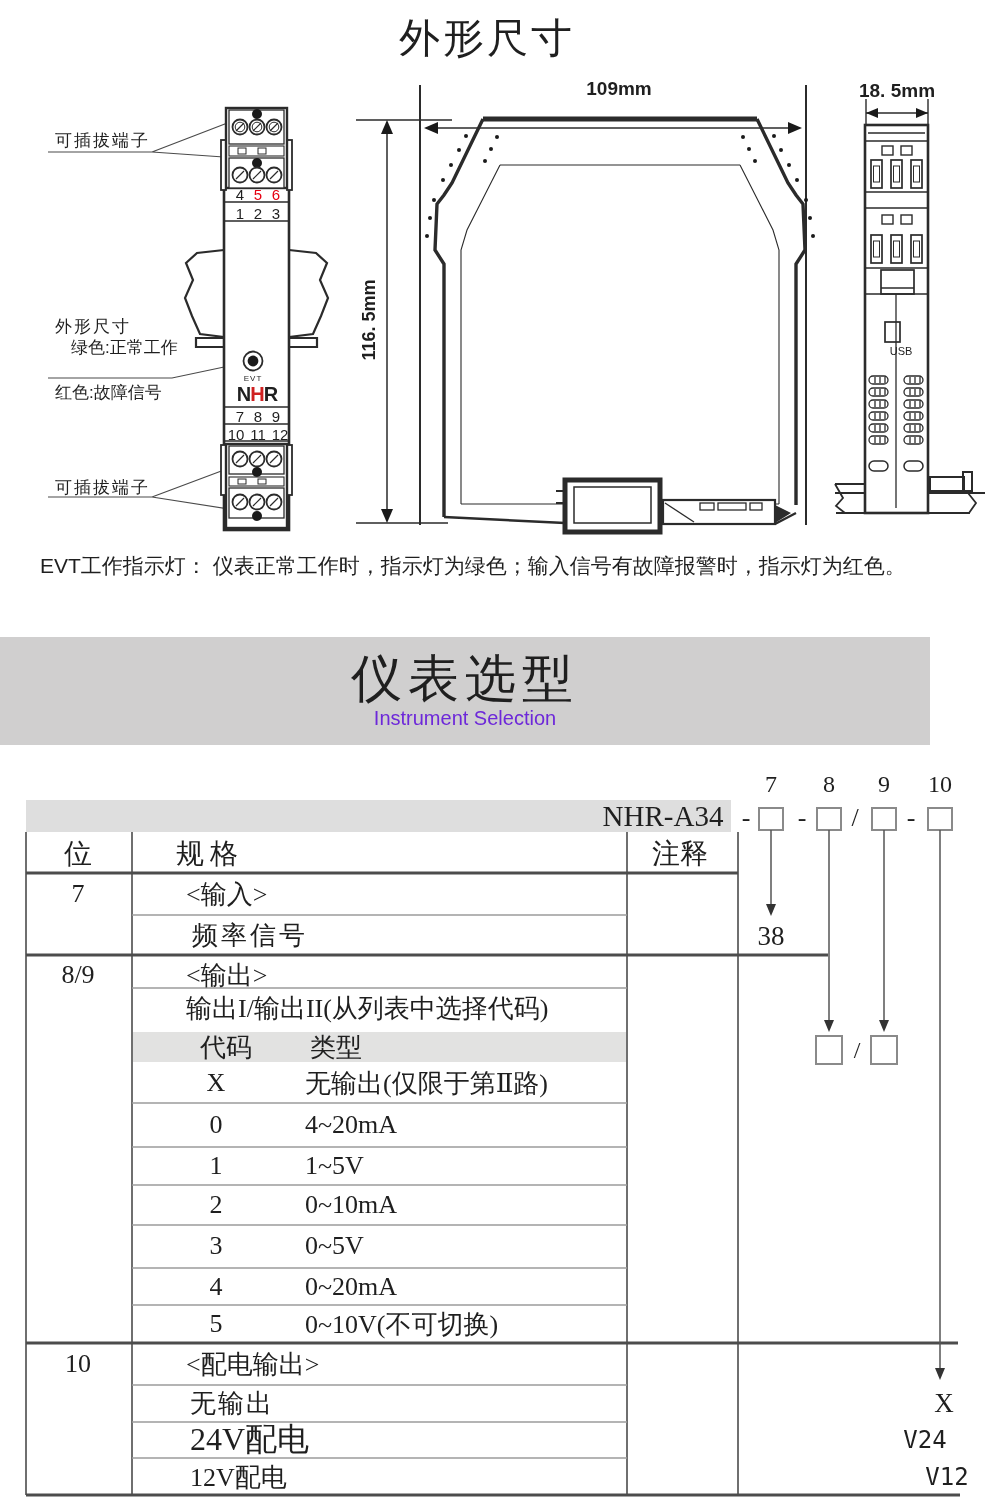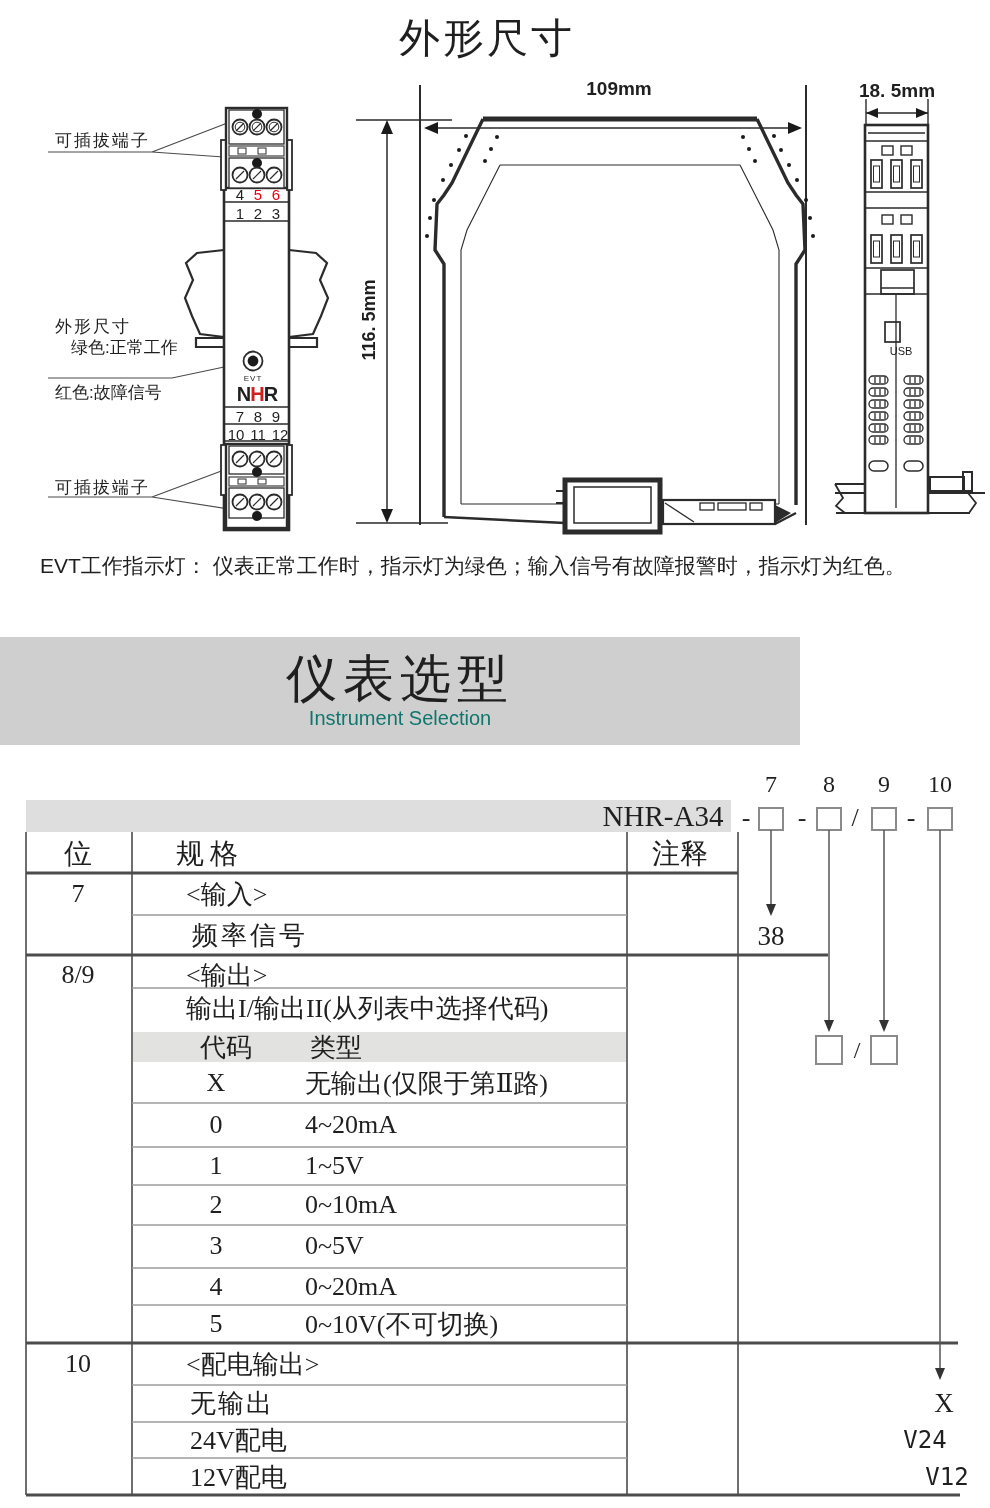--- a/index.html
+++ b/index.html
@@ -5,24 +5,24 @@
   html,body{margin:0;padding:0;background:#fff;}
   .page{position:relative;width:990px;height:1508px;background:#ffffff;overflow:hidden;color:#1f1f1f;}
   .art{position:absolute;left:0;top:0;}
   .c{position:absolute;transform:translate(-50%,-50%);white-space:nowrap;}
   .l{position:absolute;transform:translateY(-50%);white-space:nowrap;}
   .sans{font-family:"Liberation Sans","DejaVu Sans",sans-serif;}
   .serif{font-family:"Liberation Serif","DejaVu Serif",serif;}
   .mono{font-family:"DejaVu Sans Mono","Liberation Mono",monospace;}
   .b{font-weight:normal;}
   .rot{transform:translate(-50%,-50%) rotate(-90deg);}
-  .band{position:absolute;left:0;top:637px;width:800px;height:108px;background:#d0cfcf;
+  .band{position:absolute;left:0;top:637px;width:930px;height:108px;background:#d0cfcf;
         display:flex;flex-direction:column;align-items:center;justify-content:center;}
   .band h1{margin:0;font-size:51px;letter-spacing:6px;line-height:1.05;}
-  .band div{font-size:20px;color:#0f766e;margin-top:2px;}
+  .band div{font-size:20px;color:#6d28d9;margin-top:2px;}
   .red{color:#e60012;}
 </style>
 </head>
 <body>
 
 <div class="page">
 
 <svg class="art" width="990" height="1508" viewBox="0 0 990 1508">
 
   <g fill="none" stroke="#2b2b2b">
@@ -309,16 +309,16 @@
 <span class="l serif" style="left:305px;top:1205px;font-size:26px;">0~10mA</span>
 <span class="c serif" style="left:216px;top:1246px;font-size:26px;">3</span>
 <span class="l serif" style="left:305px;top:1246px;font-size:26px;">0~5V</span>
 <span class="c serif" style="left:216px;top:1287px;font-size:26px;">4</span>
 <span class="l serif" style="left:305px;top:1287px;font-size:26px;">0~20mA</span>
 <span class="c serif" style="left:216px;top:1324px;font-size:26px;">5</span>
 <span class="l serif" style="left:305px;top:1324px;font-size:26px;">0~10V(不可切换)</span>
 <span class="c serif" style="left:78px;top:1364px;font-size:26px;">10</span>
 <span class="l serif" style="left:186px;top:1364px;font-size:26px;">&lt;配电输出&gt;</span>
 <span class="l serif" style="left:190px;top:1403px;font-size:26px;letter-spacing:2px;">无输出</span>
-<span class="l serif" style="left:190px;top:1440px;font-size:26px;">24V配电</span>
+<span class="l serif" style="left:190px;top:1440px;font-size:32px;">24V配电</span>
 <span class="l serif" style="left:190px;top:1477px;font-size:26px;">12V配电</span>
 
 </div>
 
 </body></html>

